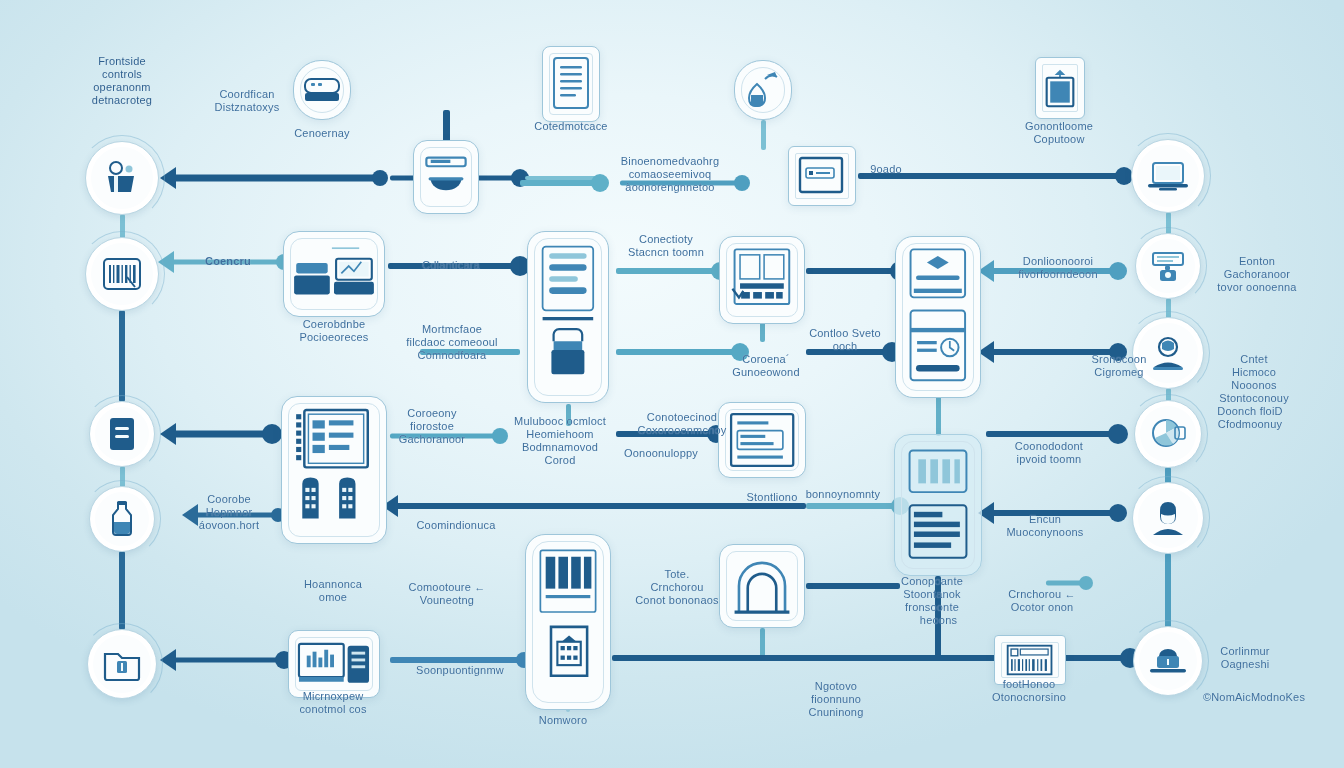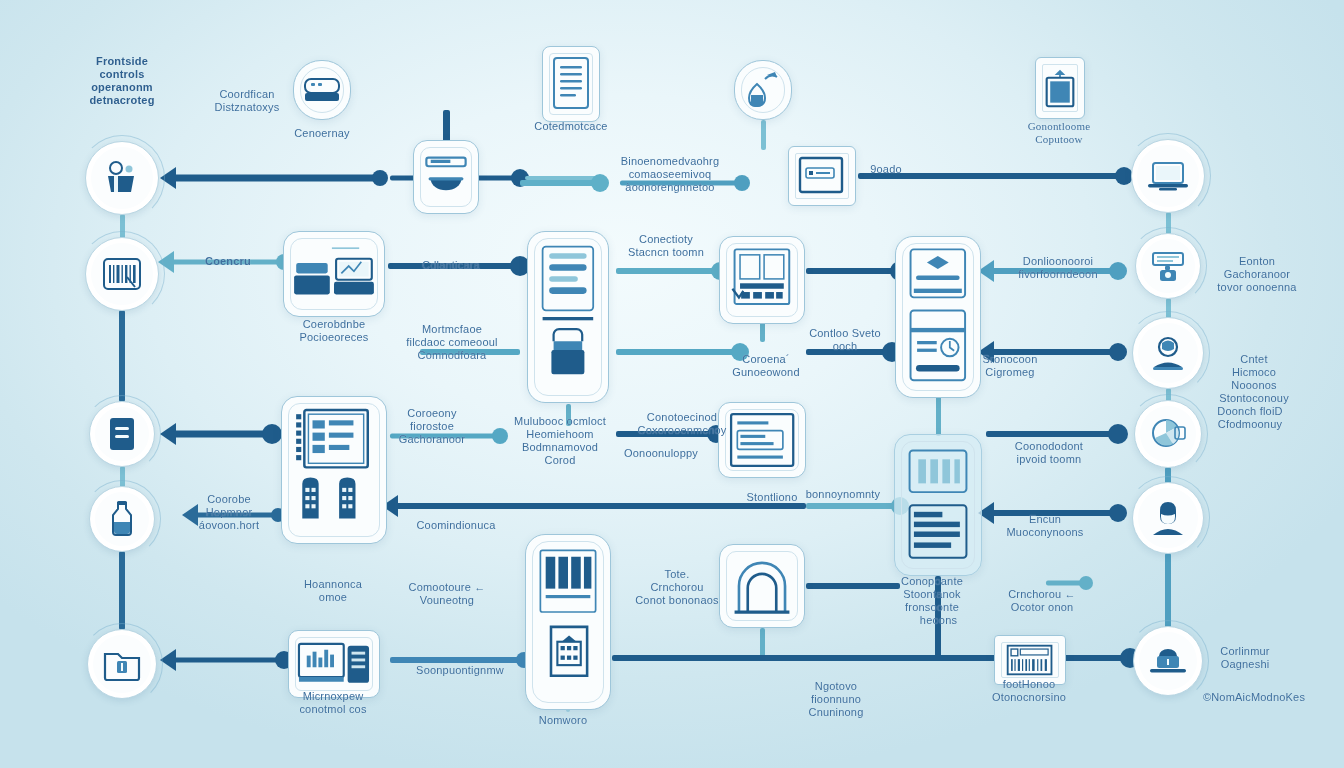--- a/index.html
+++ b/index.html
@@ -20,21 +20,21 @@
     color:#3d6f9e;
     font-size:11px;
     line-height:13px;
     letter-spacing:.2px;
     text-align:center;
     white-space:pre-line;
     text-shadow:0 0 1px rgba(255,255,255,.55);
     transform:translate(-50%,0);
     pointer-events:none;
   }
-  .lbl.bold{font-weight:bold;color:#2d5f8f;}
+  .lbl.bold{font-weight:normal;color:#2d5f8f;}
 
   
   .cnode{
     position:absolute;border-radius:50%;
     background:#fbfdfe;
     border:1px solid #b9d6e3;
     box-shadow:0 2px 7px rgba(40,90,130,.13), inset 0 0 0 5px #ffffff;
     display:flex;align-items:center;justify-content:center;
     transform:translate(-50%,-50%);
   }
@@ -585,21 +585,21 @@
       <div class="lbl" style="left: 247px; top: 88px;">Coordfican
 Distznatoxys</div>
       <div class="lbl" style="left: 322px; top: 127px;">Cenoernay</div>
       <div class="lbl" style="left: 571px; top: 120px;">Cotedmotcace</div>
       <div class="lbl" style="left: 670px; top: 155px;">Binoenomedvaohrg
 comaoseemivoq
 àoonorengnnetoo</div>
       <div class="lbl" style="left: 666px; top: 233px;">Conectioty
 Stacncn toomn</div>
       <div class="lbl" style="left: 886px; top: 163px;">9oado</div>
-      <div class="lbl" style="left: 1059px; top: 120px; font-family: Liberation Serif, serif;">Gonontloome
+      <div class="lbl" style="left: 1059px; top: 120px;">Gonontloome
 Coputoow</div>
       <div class="lbl" style="left: 1257px; top: 255px; text-align: center;">Eonton
 Gachoranoor
 tovor oonoenna</div>
       <div class="lbl" style="left: 228px; top: 255px; font-weight: bold;">Coencru</div>
       <div class="lbl" style="left: 334px; top: 318px;">Coerobdnbe
 Pocioeoreces</div>
       <div class="lbl" style="left: 451px; top: 259px;">Cdlanticara</div>
       <div class="lbl" style="left: 452px; top: 323px;">Mortmcfaoe
 filcdaoc comeooul
@@ -613,21 +613,21 @@
 Corod</div>
       <div class="lbl" style="left: 766px; top: 353px;">Coroena´
 Gunoeowond</div>
       <div class="lbl" style="left: 845px; top: 327px;">Contloo Sveto
 ooch</div>
       <div class="lbl" style="left: 682px; top: 411px;">Conotoecinod
 Coxorooenmcnoy</div>
       <div class="lbl" style="left: 661px; top: 447px;">Oonoonuloppy</div>
       <div class="lbl" style="left: 1058px; top: 255px;">Donlioonooroi
 fivorfoorndeoon</div>
-      <div class="lbl" style="left: 1010px; top: 353px;">Sronocoon
+      <div class="lbl" style="left: 1119px; top: 353px;">Sronocoon
 Cigromeg</div>
       <div class="lbl" style="left: 1254px; top: 353px;">Cntet
 Hicmoco
 Nooonos
 Stontoconouy</div>
       <div class="lbl" style="left: 1250px; top: 405px;">Doonch floiD
 Cfodmoonuy</div>
       <div class="lbl" style="left: 1049px; top: 440px;">Coonododont
 ipvoid toomn</div>
       <div class="lbl" style="left: 229px; top: 493px;">Coorobe

